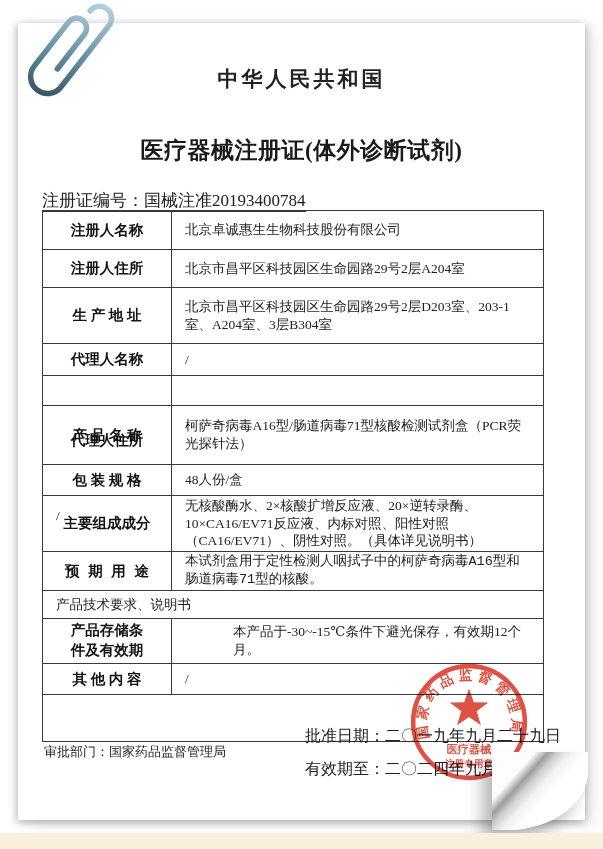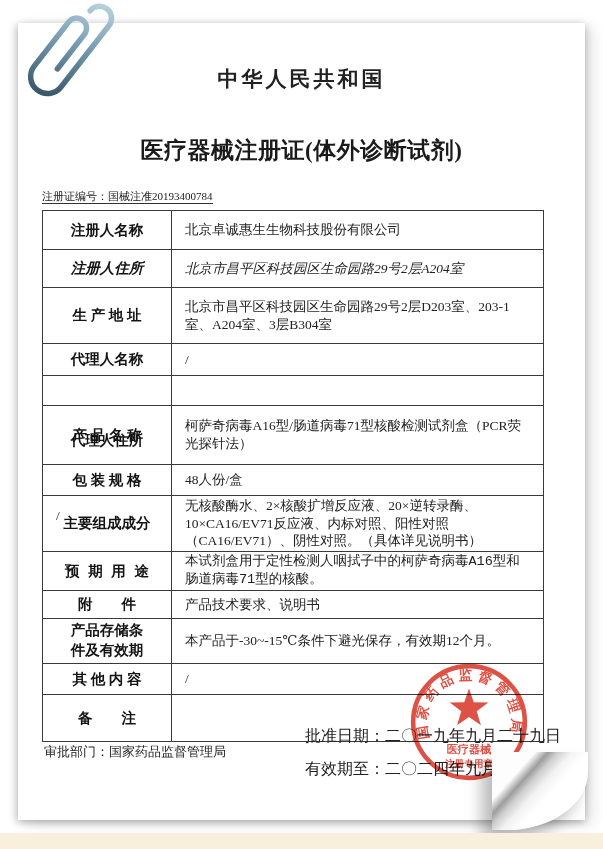--- a/index.html
+++ b/index.html
@@ -32,21 +32,21 @@
   
   .title-country{
     position:absolute;left:0;top:42px;width:100%;text-align:center;
     font-size:21px;font-weight:bold;letter-spacing:3px;color:#222;
   }
   .title-cert{
     position:absolute;left:0;top:112px;width:100%;text-align:center;
     font-size:23px;font-weight:bold;letter-spacing:.5px;color:#1a1a1a;
   }
   .regline{
-    position:absolute;left:24px;top:166px;font-size:11px;color:#222;
+    position:absolute;left:24px;top:166px;font-size:17px;color:#222;
   }
   .regline .u{border-bottom:1px solid #333;padding-bottom:1px;}
   
   .cert-table{
     position:absolute;left:24px;top:187px;width:500px;
     border:1.4px solid #3a3a3a;border-bottom:1.4px solid #3a3a3a;
     z-index:2;
   }
   .row{display:flex;border-bottom:1px solid #3a3a3a;}
   .row:last-child{border-bottom:none;}
@@ -89,21 +89,21 @@
     </span>
   </div>
 
   <div class="cert-table">
     <div class="row" style="height:38px;">
       <div class="cell-label">注册人名称</div>
       <div class="cell-value">
           <span>北京卓诚惠生生物科技股份有限公司</span>
         </div>
     </div>
-    <div class="row" style="height:37px;font-style:italic;">
+    <div class="row" style="height:37px;">
       <div class="cell-label">注册人住所</div>
       <div class="cell-value">
           <span>北京市昌平区科技园区生命园路29号2层A204室</span>
         </div>
     </div>
     <div class="row" style="height:55px;">
       <div class="cell-label">生 产 地 址</div>
       <div class="cell-value">
           <span>北京市昌平区科技园区生命园路29号2层D203室、203-1室、A204室、3层B304室</span>
         </div>
@@ -138,41 +138,39 @@
           <span>无核酸酶水、2×核酸扩增反应液、20×逆转录酶、10×CA16/EV71反应液、内标对照、阳性对照（CA16/EV71）、阴性对照。（具体详见说明书）</span>
         </div>
     </div>
     <div class="row" style="height:38px;font-family:Liberation Mono, monospace;">
       <div class="cell-label">预 期 用 途</div>
       <div class="cell-value">
           <span>本试剂盒用于定性检测人咽拭子中的柯萨奇病毒A16型和肠道病毒71型的核酸。</span>
         </div>
     </div>
     <div class="row" style="height:27px;">
-      <div class="cell-label">附　　件</div>
       <div class="cell-value">
           <span>产品技术要求、说明书</span>
         </div>
     </div>
-    <div class="row" style="height:44px;">
+    <div class="row" style="height:44px;gap:48px;">
       <div class="cell-label">
           <span class="wrap5">产品存储条件及有效期</span>
         </div>
       <div class="cell-value">
           <span>本产品于-30~-15℃条件下避光保存，有效期12个月。</span>
         </div>
     </div>
     <div class="row" style="height:30px;">
       <div class="cell-label">其 他 内 容</div>
       <div class="cell-value">
           <span>/</span>
         </div>
     </div>
     <div class="row" style="height:46px;">
-      <div class="cell-label">备　　注</div>
       <div class="cell-value">
           <span></span>
         </div>
     </div>
   </div>
 
   <div class="dept">审批部门：国家药品监督管理局</div>
 
   <div class="dates">
     <div>批准日期：二〇一九年九月二十九日</div>

